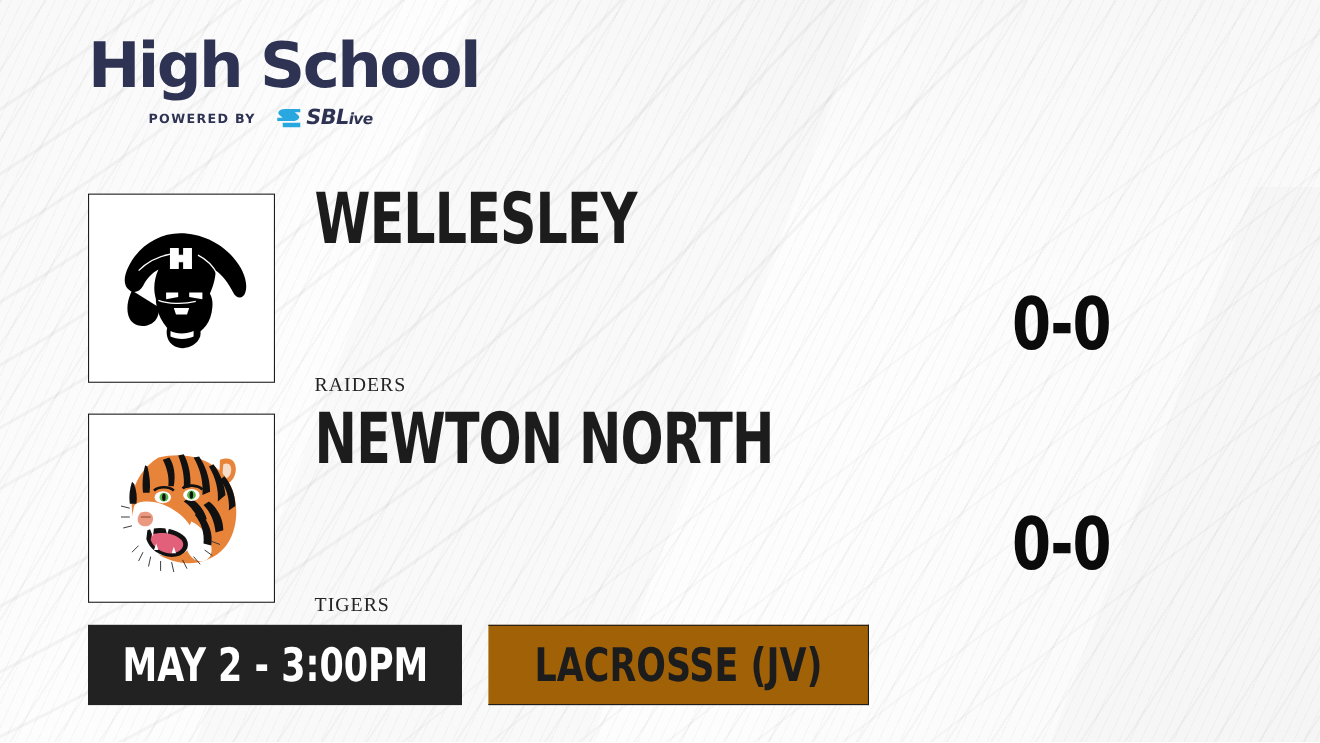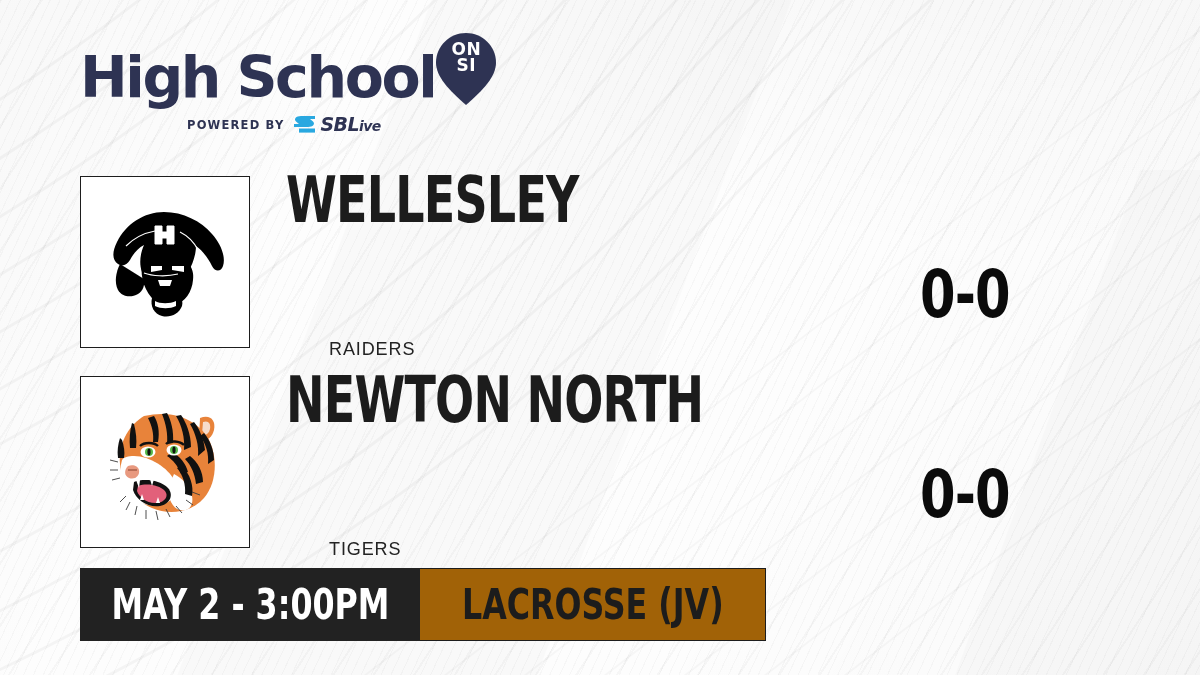--- a/index.html
+++ b/index.html
@@ -49,21 +49,21 @@
   .bg-wash-b {
     background:radial-gradient(ellipse 900px 560px at 84% -12%,
       rgba(0,0,0,0.028) 0%, rgba(0,0,0,0) 62%);
   }
   .bg-arcs { inset:-260px -200px -200px -420px; }
   .bg-arcs svg { width:100%; height:100%; display:block; }
 
   
   .brand { position:absolute; left:80px; top:32px; }
 
-  .brand-row { display:flex; align-items:flex-end; }
+  .brand-row { display:flex; align-items:flex-start; gap:14px; }
 
   .brand-wordmark {
     font-family:"DejaVu Sans", sans-serif;
     font-size:57px;
     font-weight:bold;
     letter-spacing:-2.4px;
     color:#2e3353;
     line-height:1;
     white-space:nowrap;
   }
@@ -76,22 +76,22 @@
     font-family:"DejaVu Sans", sans-serif;
     font-weight:bold;
     font-size:17px;
     line-height:0.96;
     letter-spacing:0.5px;
     color:#ffffff;
   }
   .pin-text span { display:block; }
 
   .brand-powered {
-    display:flex; align-items:center; gap:9px;
-    margin-top:9px; margin-left:107px;
+    display:flex; align-items:center; gap:19px;
+    margin-top:9px; margin-left:55px;
   }
   .powered-label {
     font-family:"DejaVu Sans", sans-serif;
     font-size:11.5px;
     font-weight:bold;
     letter-spacing:1.2px;
     color:#2e3353;
   }
   .sblive { display:flex; align-items:center; gap:3px;justify-content:center; }
   .sblive-mark { width:24px; height:19px; display:block; }
@@ -127,27 +127,26 @@
     font-size:64px;
     line-height:1;
     letter-spacing:-1px;
     color:#1c1c1c;
     white-space:nowrap;
     transform:scaleX(0.80);
     transform-origin:left top;
   }
   .team-mascot {
     position:absolute; left:206px; top:163px;
-    font-family:Liberation Sans, sans-serif;
+    font-family:Liberation Serif, serif;
     font-size:18px;
     font-weight:normal;
     letter-spacing:0.9px;
     color:#232323;
     white-space:nowrap;
-    margin-left:43px;
   }
 
   
   .score {
     position:absolute;
     left:920px;
     font-family:"DejaVu Sans Condensed","DejaVu Sans", sans-serif;
     font-weight:bold;
     font-size:66px;
     line-height:1;
@@ -159,20 +158,21 @@
   }
   .score-a { top:262px; }
   .score-b { top:462px; }
 
   
   .infobar {
     position:absolute; left:80px; top:568px;
     height:73px;
     display:flex;
     align-items:stretch;
+    gap:24px;
   }
   .infobar-date {
     width:340px;
     background:#222222;
     display:flex; align-items:center; justify-content:center;
   }
   .infobar-date span {
     font-family:"DejaVu Sans Condensed","DejaVu Sans", sans-serif;
     font-weight:bold;
     font-size:42px;
@@ -236,29 +236,20 @@
         <path d="M1040 -240 L1400 -240 L880 1140 L520 1140 Z"></path>
         <path d="M1560 430 L1860 430 L1860 1140 L1300 1140 Z"></path>
       </g>
     </svg>
   </div>
 
   <div class="brand">
     <div class="brand-row">
       <div class="brand-wordmark">High School</div>
 
-      <div class="pin">
-        <svg viewBox="0 0 62 74" aria-hidden="true">
-          <path d="M31 1 C14.5 1 1 14.2 1 30.5 C1 45 14 58 31 73 C48 58 61 45 61 30.5 C61 14.2 47.5 1 31 1 Z" fill="#2e3353"></path>
-        </svg>
-        <div class="pin-text">
-          <span>ON</span>
-          <span>SI</span>
-        </div>
-      </div>
     </div>
 
     <div class="brand-powered">
       <div class="powered-label">POWERED BY</div>
       <div class="sblive">
         <svg class="sblive-mark" viewBox="0 0 24 19" aria-hidden="true">
           <path d="M22 1 L8 1 C3 1 0.5 4 3 6.5 L6 9 L1 9 L1 12 L15 12 C20 12 22.5 9 20 6.5 L17 4 L22 4 Z" fill="#29a8e0"></path>
           <path d="M22 13.5 L6 13.5 L6 17.6 L22 17.6 Z" fill="#29a8e0"></path>
         </svg>
         <div class="sblive-word"><span>SBL</span><span class="lo">ive</span></div>

